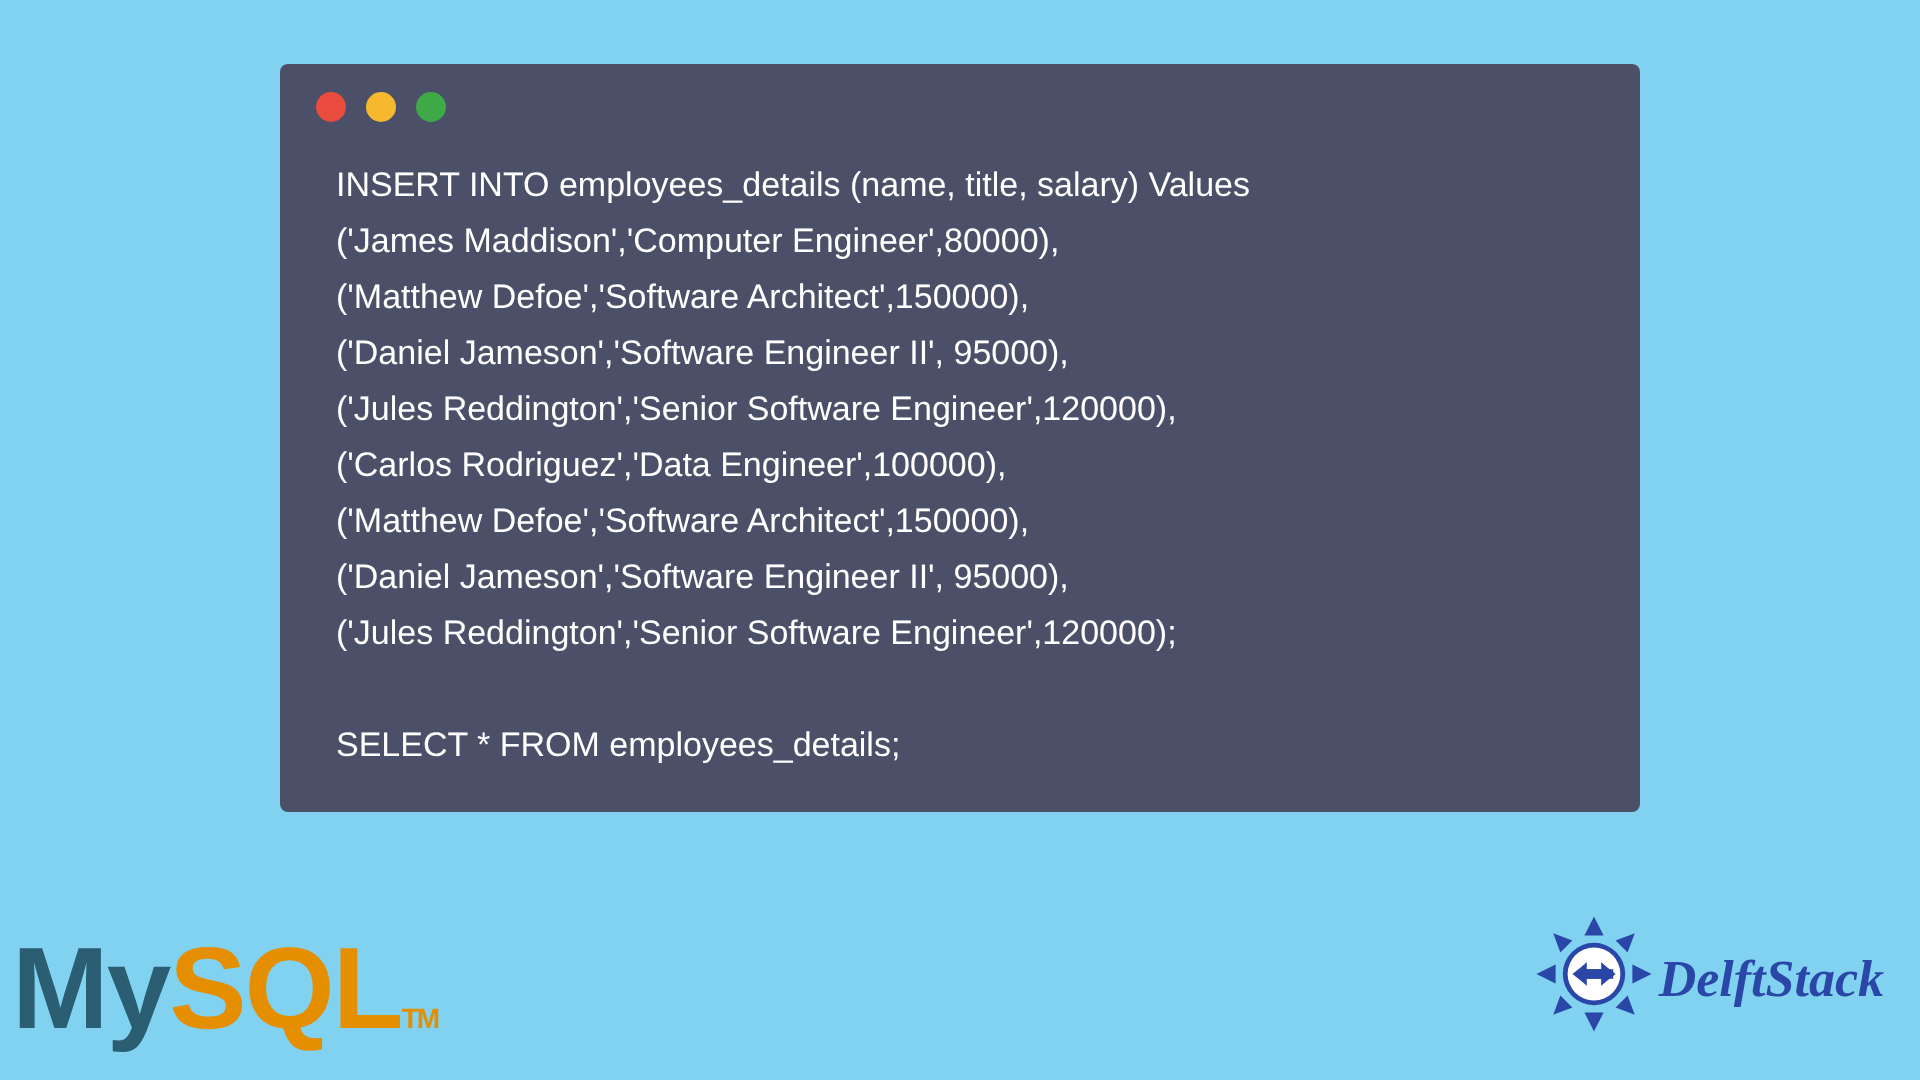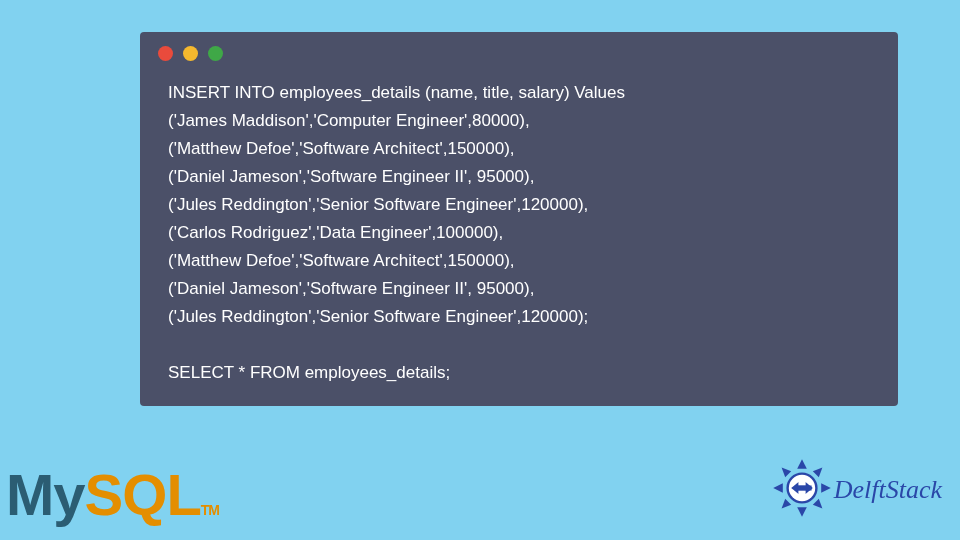--- a/index.html
+++ b/index.html
@@ -12,21 +12,21 @@
       height: 540px;
       background: #81d2f0;
       position: relative;
       font-family: Arial, Helvetica, sans-serif;
       overflow: hidden;
     }
     .code-window {
       position: absolute;
       top: 32px;
       left: 140px;
-      width: 758px;
+      width: 680px;
       background: #4b5068;
       border-radius: 4px;
       padding-bottom: 18px;
     }
     .window-dots {
       display: flex;
       gap: 10px;
       padding: 14px 18px 10px 18px;
     }
     .dot {
@@ -70,20 +70,21 @@
       right: 18px;
       display: flex;
       align-items: center;
       gap: 2px;
     }
     .delftstack-text {
       color: #2a47a8;
       font-size: 26px;
       font-style: italic;
       font-family: Georgia, serif;
+      font-weight: bold;
     }
     .ds-icon svg {
       width: 60px;
       height: 60px;
     }
   </style>
 </head>
 <body>
 
 <div class="code-window">

